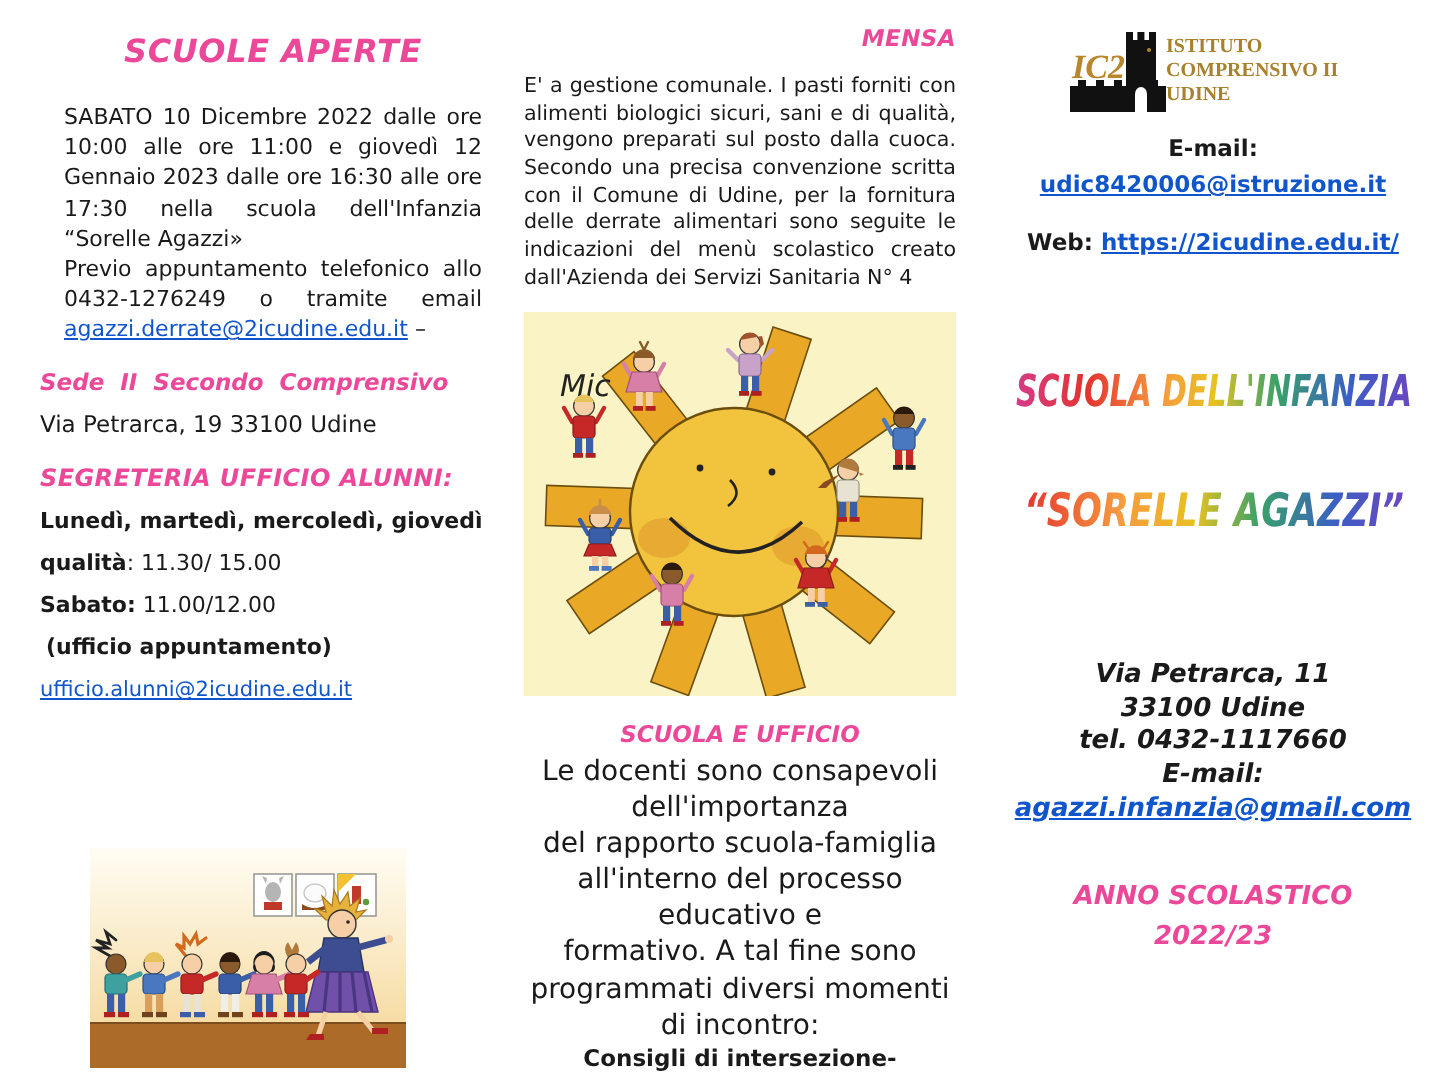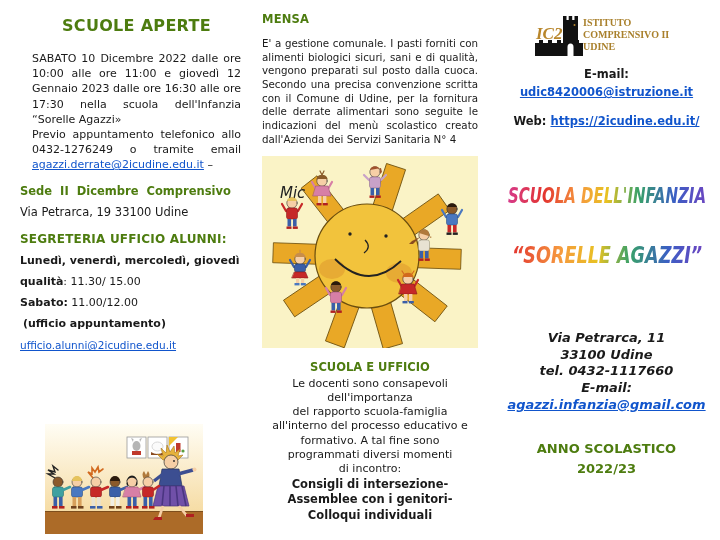--- a/index.html
+++ b/index.html
@@ -1,42 +1,42 @@
 <!DOCTYPE html>
 <html><head>
 <meta charset="utf-8">
 <style>
   html,body{margin:0;padding:0;}
   body{
     width:720px;height:540px;position:relative;overflow:hidden;
     background:#ffffff;color:#1a1a1a;
     font-family:"DejaVu Sans", sans-serif;
   }
-  .green{color:#4d7c0f;font-weight:bold;}
+  .green{color:#ec4899;font-weight:bold;font-style:italic;}
   .link{color:#1155cc;text-decoration:underline;cursor:pointer;}
   .bold{font-weight:bold;}
 
   
   .col-left{position:absolute;left:20px;top:8px;width:233px;}
   .left-title{font-size:16px;text-align:center;letter-spacing:.3px;margin:8px 0 16px 0;}
   .left-body{font-size:11px;line-height:1.38;text-align:justify;margin:12px;}
   .sede-line{font-size:11.5px;margin-top:2px;word-spacing:4px;}
   .plain-line{font-size:11.5px;margin-top:7px;}
   .segreteria-title{font-size:12px;margin-top:13px;letter-spacing:.2px;}
   .hours-line{font-size:11px;margin-top:8px;}
   .hours-line .days{text-align:justify;display:block;}
   .office-link{font-size:10.5px;margin-top:9px;display:inline-block;}
 
   
   .col-mid{position:absolute;left:262px;top:8px;width:216px;}
-  .mid-title{font-size:11.5px;text-align:left;margin:4px 0 0 0;letter-spacing:.2px;}
+  .mid-title{font-size:11.5px;text-align:right;margin:4px 0 0 0;letter-spacing:.2px;}
   .mid-body{font-size:10.3px;line-height:1.33;text-align:justify;margin:11px 0 0 0;}
   .sun-ill{display:block;margin-top:9px;}
   .fam-title{font-size:11.5px;text-align:center;margin:12px 0 0 0;}
-  .fam-body{font-size:11px;line-height:1.3;text-align:center;margin:3px 0 0 0;white-space:pre-line;}
+  .fam-body{font-size:14px;line-height:1.3;text-align:center;margin:3px 0 0 0;white-space:pre-line;}
   .meeting{font-size:11.5px;text-align:center;font-weight:bold;line-height:1.38;}
 
   
   .col-right{position:absolute;left:503px;top:8px;width:207px;text-align:center;}
   .logo-wrap{margin-top:2px;}
   .r-email-label{font-size:11.5px;font-weight:bold;margin-top:5px;}
   .r-email-link{font-size:11.5px;font-weight:bold;}
   .r-web{font-size:11.5px;font-weight:bold;margin-top:14px;}
   .rainbow1{margin-top:44px;}
   .rainbow2{margin-top:8px;}
@@ -50,26 +50,26 @@
 
 <div class="col-left">
   <div class="left-title green">SCUOLE APERTE</div>
 
   <p class="left-body">
     <span>SABATO 10 Dicembre 2022 dalle ore 10:00 alle ore 11:00 e giovedì 12 Gennaio 2023 dalle ore 16:30 alle ore 17:30 nella scuola dell'Infanzia “Sorelle Agazzi»</span><br>
     <span>Previo appuntamento telefonico allo 0432-1276249 o tramite email</span>
     <a class="link">agazzi.derrate@2icudine.edu.it</a>
     <span>–</span>
   </p>
-  <div class="sede-line green">Sede II Dicembre Comprensivo</div>
+  <div class="sede-line green">Sede II Secondo Comprensivo</div>
   <div class="plain-line">Via Petrarca, 19 33100 Udine</div>
 
   <div class="segreteria-title green">SEGRETERIA UFFICIO ALUNNI:</div>
   <div class="hours-line">
-    <span class="bold days">Lunedì, venerdì, mercoledì, giovedì</span>
+    <span class="bold days">Lunedì, martedì, mercoledì, giovedì</span>
   </div>
   <div class="hours-line">
     <span class="bold">qualità</span><span>: 11.30/ 15.00</span>
   </div>
   <div class="hours-line">
     <span class="bold">Sabato:</span>
     <span>11.00/12.00</span>
   </div>
   <div class="hours-line bold" style="padding-left:3px">(ufficio appuntamento)</div>
   <a class="link office-link">ufficio.alunni@2icudine.edu.it</a>

